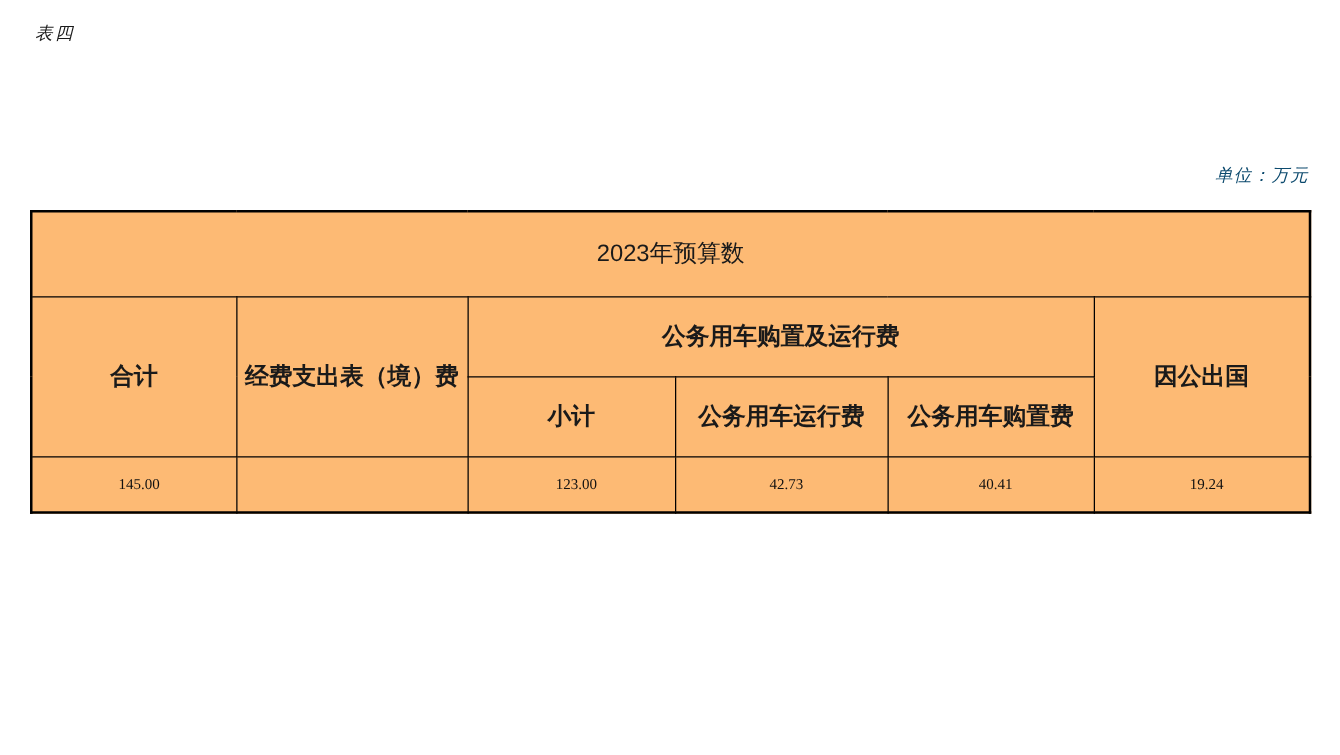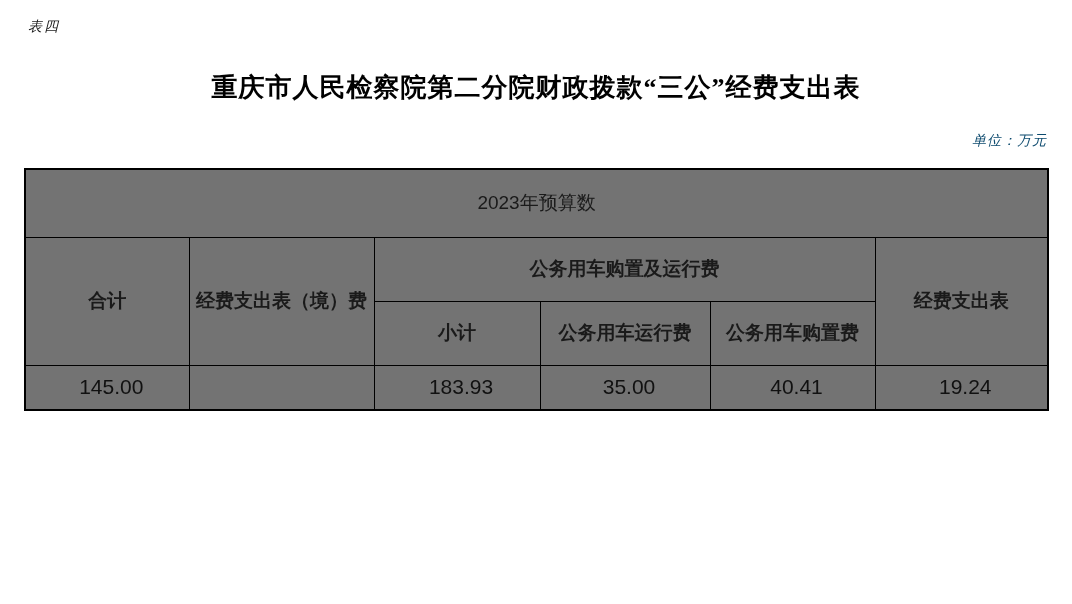--- a/index.html
+++ b/index.html
@@ -44,84 +44,83 @@
     color: #0c4a6e;
     letter-spacing: 1px;
   }
   table.budget-table {
     position: absolute;
     left: 24px; top: 168px;
     width: 1023px;
     table-layout: fixed;
     border-collapse: collapse;
     border: 2px solid #000000;
-    background: #737373;
+    background: #fdba74;
   }
   table.budget-table td {
     border: 1px solid #000000;
     text-align: center;
     vertical-align: middle;
     padding: 0 4px;
   }
   td.hdr {
     font-family: "Liberation Sans", "DejaVu Sans", sans-serif;
     font-weight: 600;
     font-size: 19px;
     color: #1a1a1a;
   }
   tr.row-year td { height: 68px; font-weight: 500; }
   tr.row-head1 td { height: 64px; text-align: center; }
   tr.row-head2 td { height: 64px; }
   tr.row-data td {
     height: 45px;
-    font-family: Liberation Sans, sans-serif;
-    font-size: 21px;
+    font-family: Liberation Serif, serif;
+    font-size: 12px;
     color: #111111;
     padding-left: 12px;
   }
 </style>
 </head>
 <body>
 
 <div class="page">
 
   <div class="doc-label">表四</div>
 
-  <div class="doc-title">重庆市人民检察院第二分院财政拨款“三公”经费支出表</div>
 
   <div class="unit-note">单位：万元</div>
 
   <table class="budget-table">
     <colgroup>
       <col style="width:164px">
       <col style="width:185px">
       <col style="width:166px">
       <col style="width:170px">
       <col style="width:165px">
       <col style="width:173px">
     </colgroup>
     <tbody>
       <tr class="row-year">
         <td colspan="6" class="hdr">2023年预算数</td>
       </tr>
       <tr class="row-head1">
         <td rowspan="2" class="hdr">合计</td>
         <td rowspan="2" class="hdr">经费支出表（境）费</td>
         <td colspan="3" class="hdr">公务用车购置及运行费</td>
-        <td rowspan="2" class="hdr">经费支出表</td>
+        <td rowspan="2" class="hdr">因公出国</td>
       </tr>
       <tr class="row-head2">
         <td class="hdr">小计</td>
         <td class="hdr">公务用车运行费</td>
         <td class="hdr">公务用车购置费</td>
       </tr>
       <tr class="row-data">
         <td>145.00</td>
         <td></td>
-        <td>183.93</td>
-        <td>35.00</td>
+        <td>123.00</td>
+        <td>42.73</td>
         <td>40.41</td>
         <td>19.24</td>
       </tr>
     </tbody>
   </table>
 
 </div>
 
 </body></html>

